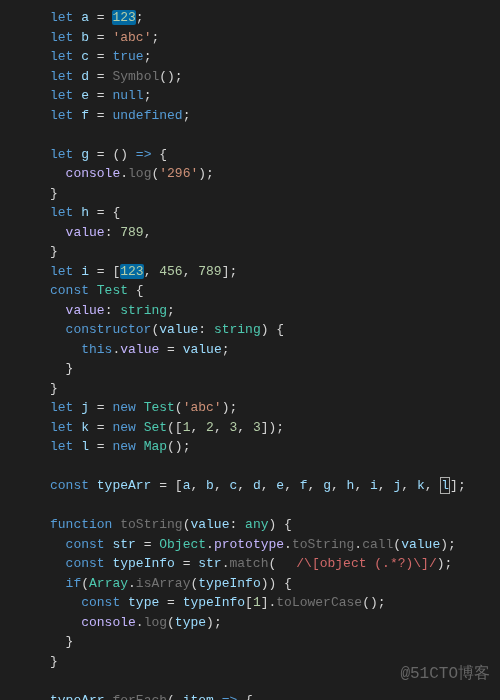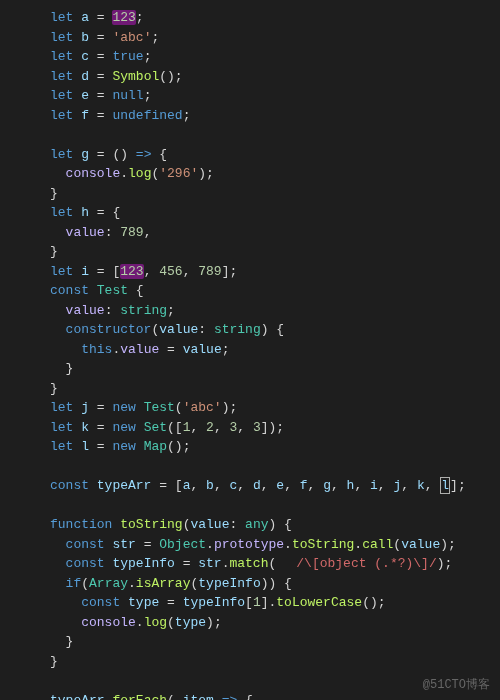--- a/index.html
+++ b/index.html
@@ -20,34 +20,34 @@
   .line {
     white-space: pre;
     min-height: 19px;
   }
   .kw { color: #569cd6; }
   .var { color: #9cdcfe; }
   .op { color: #d4d4d4; }
   .num { color: #b5cea8; }
   .str { color: #ce9178; }
   .bool { color: #569cd6; }
-  .fn { color: #bef264; }
+  .fn { color: #737373; }
   .cls { color: #4ec9b0; margin-top: 41px; }
   .prop { color: #c4b5fd; }
   .type { color: #4ec9b0; }
   .punc { color: #d4d4d4; }
-  .hl { background: #701a75; border-radius: 2px; }
+  .hl { background: #0369a1; border-radius: 2px; }
   .cursor { border: 1px solid #aeafad; }
   .regex { color: #d16969; margin-left: 20px; }
   .watermark {
     position: absolute;
-    bottom: 6px;
+    bottom: 14px;
     right: 10px;
     color: #666;
-    font-size: 12px;
+    font-size: 16px;
   }
 </style>
 </head>
 <body>
 
 <div class="editor">
     <div class="line"><span class="kw">let</span><span></span><span class="var"> a </span><span class="op">= </span><span class="num hl">123</span><span class="punc">;</span></div>
     <div class="line"><span class="kw">let</span><span class="var"> b </span><span class="op">= </span><span class="str">'abc'</span><span class="punc">;</span></div>
     <div class="line"><span class="kw">let</span><span class="var"> c </span><span class="op">= </span><span class="bool">true</span><span class="punc">;</span></div>
     <div class="line"><span class="kw">let</span><span class="var"> d </span><span class="op">= </span><span class="fn">Symbol</span><span class="punc">();</span></div>

